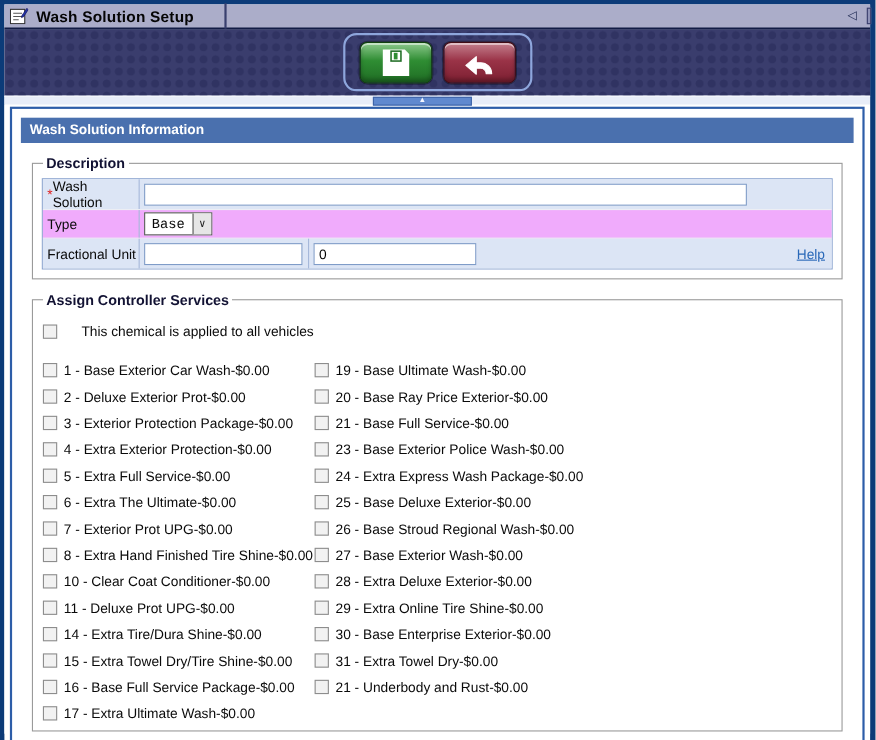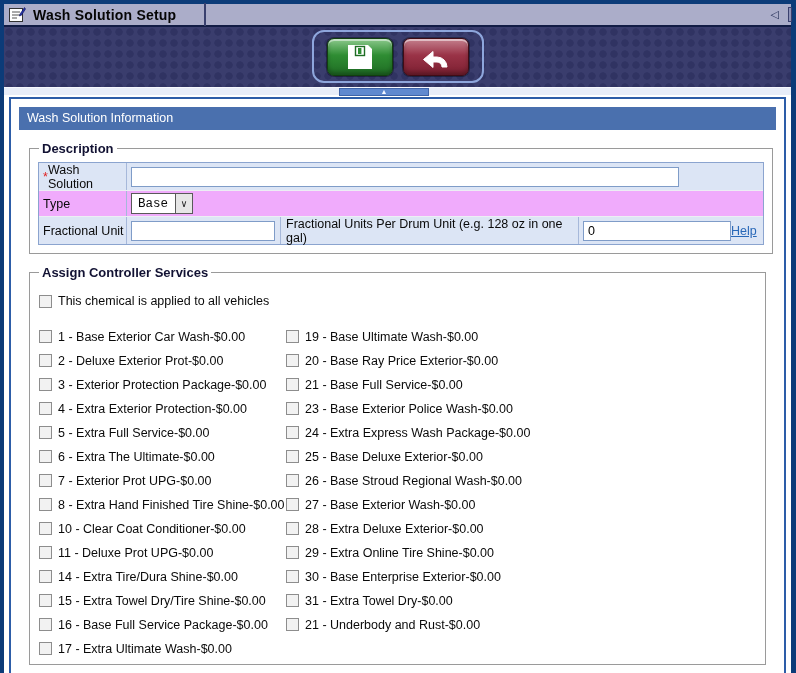--- a/index.html
+++ b/index.html
@@ -53,21 +53,21 @@
     position:absolute;left:335px;top:0;width:90px;height:8px;
     background:#6089cf;border:1px solid #3f64a8;cursor:pointer;
     display:flex;align-items:center;justify-content:center;
   }
   .handle .tri{font-size:7px;line-height:6px;color:#f4f7ff;}
 
   
   .content-wrap{flex:1;background:#fff;padding:2px 5px 6px 5px;}
   .panel{height:100%;border:2px solid #2d5da8;background:#fff;padding:8px 8px 4px 8px;display:flex;flex-direction:column;}
   .panel-header{
-    background:#4a70ae;color:#ffffff;font-weight:normal;font-size:12.5px;
+    background:#4a70ae;color:#ffffff;font-weight:bold;font-size:12.5px;
     padding:4px 8px 5px 8px;flex:0 0 auto;
   }
   fieldset{border:1px solid #9a9a9a;margin:11px 10px 0 10px;padding:4px 8px 8px 8px;}
   legend{font-size:13px;font-weight:bold;color:#121233;padding:0 3px;margin-left:1px;}
 
   
   .desc-table{border:1px solid #8ba4cf;margin-top:2px;}
   .desc-row{display:flex;align-items:center;height:27px;font-size:12.5px;color:#0a0a0a;}
   .desc-row.alt{background:#dce5f5;}
   .desc-row.gray{background:#f0abfc;border-top:1px solid #eceef4;border-bottom:1px solid #eceef4;}
@@ -86,21 +86,21 @@
   .cell-drumval{flex:1;}
   .help-link{margin-left:auto;margin-right:6px;color:#2968b8;text-decoration:underline;font-size:12.5px;cursor:pointer;}
 
   
   .select{display:inline-flex;height:21px;border:1px solid #595959;background:#fff;margin-left:4px;align-items:stretch;cursor:pointer;font-family:Liberation Mono, monospace;}
   .select .val{display:flex;align-items:center;padding:0 7px 0 6px;font-size:12.5px;}
   .select .arrow{width:17px;border-left:1px solid #595959;background:#e6e6e6;display:flex;align-items:center;justify-content:center;font-size:10px;color:#222;}
 
   
   .svc-fieldset{flex:1;margin-bottom:5px;}
-  .allveh{display:flex;align-items:flex-end;margin:10px 0 21px 1px;font-size:12.5px;color:#0a0a0a;}
+  .allveh{display:flex;align-items:flex-end;margin:10px 0 21px 1px;font-size:12.5px;color:#0a0a0a;gap:16px;}
   input[type=checkbox]{
     appearance:none;-webkit-appearance:none;width:13px;height:13px;flex:0 0 13px;
     border:1px solid #8d8d8d;background:#f2f2f2;margin:0 6px 0 0;cursor:pointer;
   }
   .svc-columns{display:flex;margin-left:1px;}
   .svc-col{width:247px;display:flex;flex-direction:column;gap:9px;}
   .svc-col.right{width:auto;}
   .svc-item{display:flex;align-items:center;height:15px;font-size:12.5px;color:#0a0a0a;white-space:nowrap;}
 </style>
 </head>
@@ -173,21 +173,20 @@
                   <span class="arrow">∨</span>
                 </div>
               </div>
             </div>
 
             <div class="desc-row alt">
               <div class="desc-label">Fractional Unit</div>
               <div class="cell cell-frac">
                 <input class="txt-input w-frac" type="text" value="" style="">
               </div>
-              <div class="cell cell-drumlbl">Fractional Units Per Drum Unit (e.g. 128 oz in one gal)</div>
               <div class="cell cell-drumval">
                 <input class="txt-input w-drum" type="text" value="0" style="">
                 <a class="help-link">Help</a>
               </div>
             </div>
 
           </div>
         </fieldset>
 
         <fieldset class="svc-fieldset">

